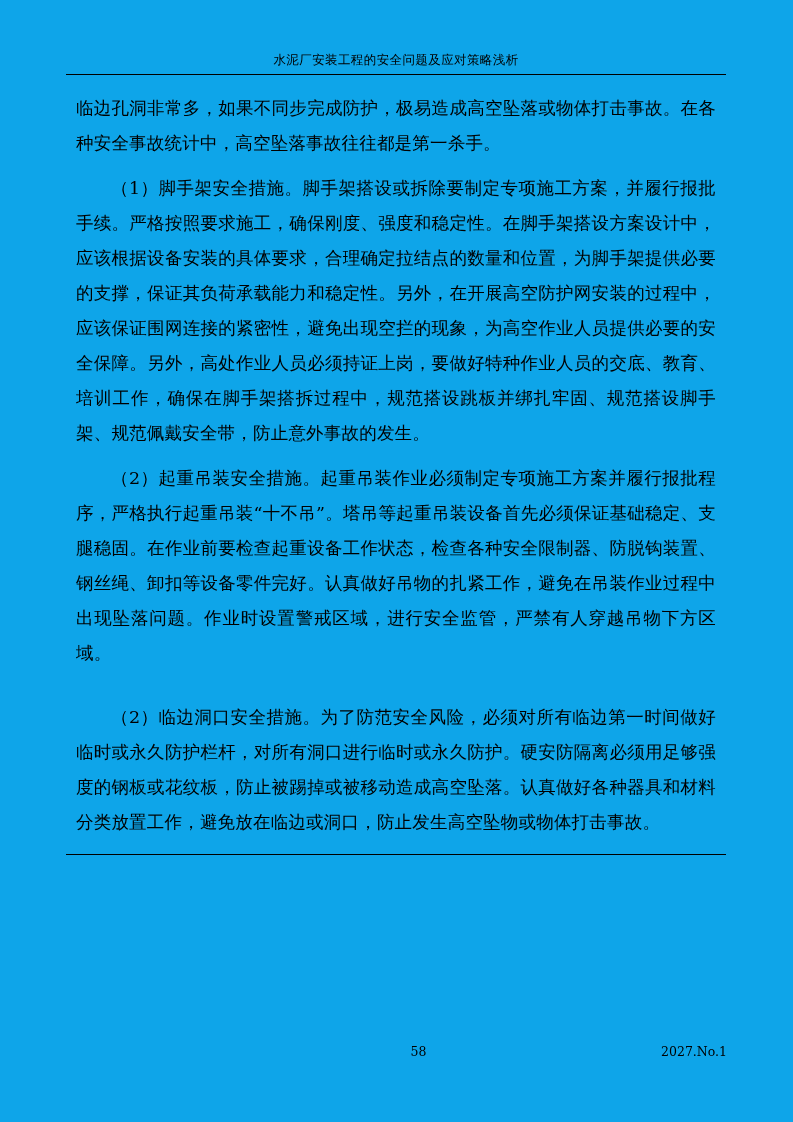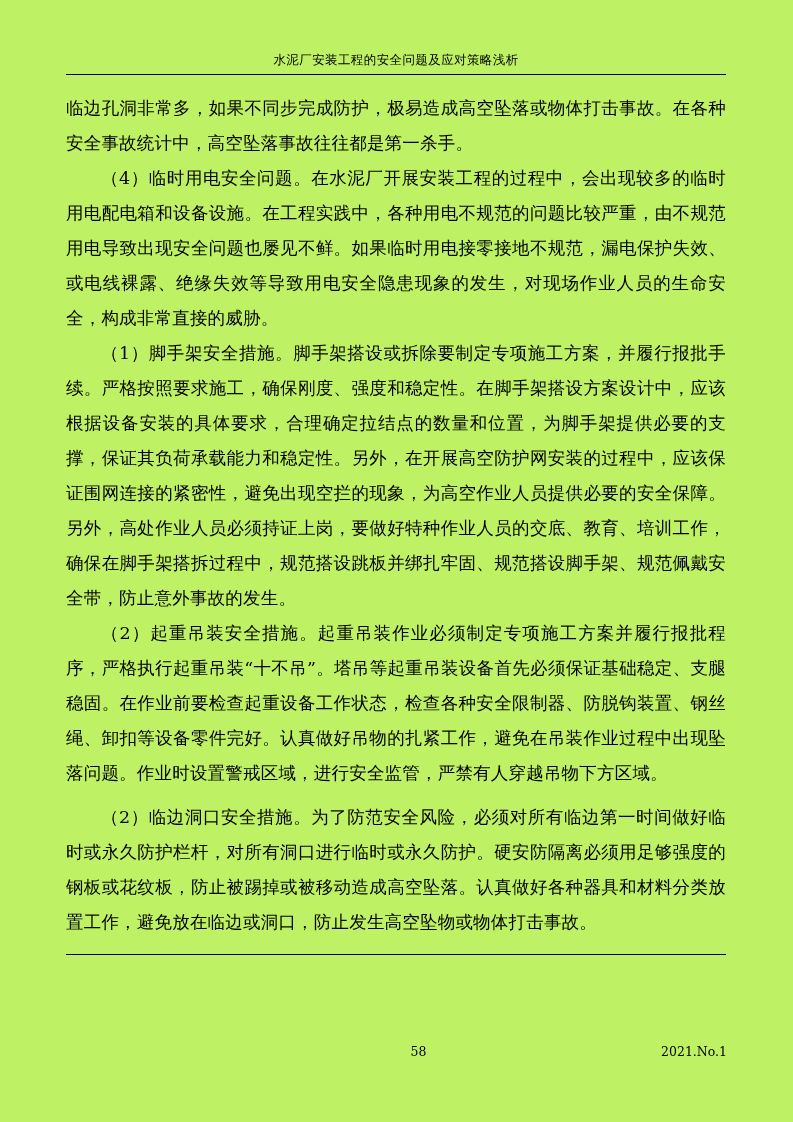--- a/index.html
+++ b/index.html
@@ -7,21 +7,21 @@
     padding: 0;
     background: #ffffff;
   }
   body {
     font-family: "DejaVu Serif", serif;
   }
   .page {
     width: 793px;
     height: 1122px;
     position: relative;
-    background: #bef264;
+    background: #0ea5e9;
     box-sizing: border-box;
     overflow: hidden;
   }
   .content {
     position: absolute;
     left: 66px;
     top: 52px;
     width: 660px;
   }
   .header {
@@ -33,21 +33,21 @@
     font-family: "DejaVu Serif", serif;
   }
   .rule-top {
     border-bottom: 1.2px solid #000;
     width: 100%;
     margin-bottom: 16px;
   }
   p.para {
     font-size: 17.5px;
     line-height: 35px;
-    margin: 0;
+    margin: 10px;
     text-align: justify;
     text-justify: inter-ideograph;
     color: #000;
     font-family: "DejaVu Serif", serif;
     letter-spacing: 0.2px;
   }
   p.indent {
     text-indent: 2em;
   }
   h2.section {
@@ -95,32 +95,31 @@
 
 <div class="page">
 
   <div class="content">
 
     <div class="header">水泥厂安装工程的安全问题及应对策略浅析</div>
     <div class="rule-top"></div>
 
     <p class="para">临边孔洞非常多，如果不同步完成防护，极易造成高空坠落或物体打击事故。在各种安全事故统计中，高空坠落事故往往都是第一杀手。</p>
 
-    <p class="para indent">（4）临时用电安全问题。在水泥厂开展安装工程的过程中，会出现较多的临时用电配电箱和设备设施。在工程实践中，各种用电不规范的问题比较严重，由不规范用电导致出现安全问题也屡见不鲜。如果临时用电接零接地不规范，漏电保护失效、或电线裸露、绝缘失效等导致用电安全隐患现象的发生，对现场作业人员的生命安全，构成非常直接的威胁。</p>
 
 
     <p class="para indent">（1）脚手架安全措施。脚手架搭设或拆除要制定专项施工方案，并履行报批手续。严格按照要求施工，确保刚度、强度和稳定性。在脚手架搭设方案设计中，应该根据设备安装的具体要求，合理确定拉结点的数量和位置，为脚手架提供必要的支撑，保证其负荷承载能力和稳定性。另外，在开展高空防护网安装的过程中，应该保证围网连接的紧密性，避免出现空拦的现象，为高空作业人员提供必要的安全保障。另外，高处作业人员必须持证上岗，要做好特种作业人员的交底、教育、培训工作，确保在脚手架搭拆过程中，规范搭设跳板并绑扎牢固、规范搭设脚手架、规范佩戴安全带，防止意外事故的发生。</p>
 
     <p class="para indent">（2）起重吊装安全措施。起重吊装作业必须制定专项施工方案并履行报批程序，严格执行起重吊装“十不吊”。塔吊等起重吊装设备首先必须保证基础稳定、支腿稳固。在作业前要检查起重设备工作状态，检查各种安全限制器、防脱钩装置、钢丝绳、卸扣等设备零件完好。认真做好吊物的扎紧工作，避免在吊装作业过程中出现坠落问题。作业时设置警戒区域，进行安全监管，严禁有人穿越吊物下方区域。</p>
 
     <div class="spacer-sm"></div>
 
     <p class="para indent">（2）临边洞口安全措施。为了防范安全风险，必须对所有临边第一时间做好临时或永久防护栏杆，对所有洞口进行临时或永久防护。硬安防隔离必须用足够强度的钢板或花纹板，防止被踢掉或被移动造成高空坠落。认真做好各种器具和材料分类放置工作，避免放在临边或洞口，防止发生高空坠物或物体打击事故。</p>
 
     <div class="rule-bottom"></div>
   </div>
 
   <div class="footer">
     <span class="page-num">58</span>
-    <span class="issue">2021.No.1</span>
+    <span class="issue">2027.No.1</span>
   </div>
 
 </div>
 
 </body></html>

